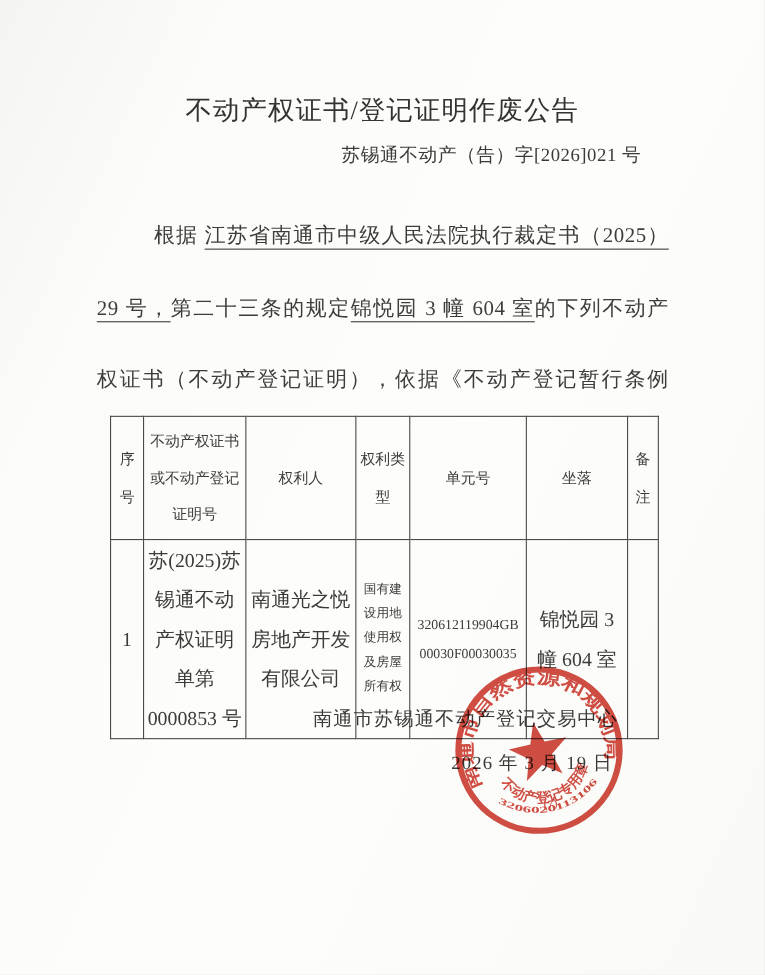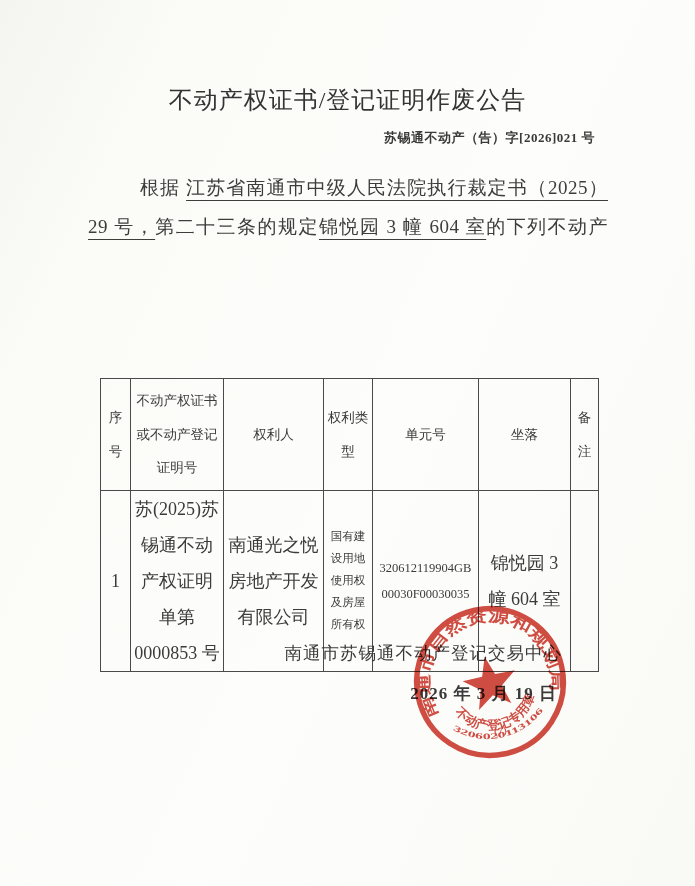--- a/index.html
+++ b/index.html
@@ -14,31 +14,32 @@
     background:linear-gradient(115deg,#f4f4f0 0%,#fbfbf8 18%,#fdfdfb 55%,#f9f9f6 100%);
     color:#3c3c3c;
     overflow:hidden;
   }
   .title{
     position:absolute;top:84px;left:0;width:100%;
     margin:0;text-align:center;
     font-size:24px;font-weight:400;letter-spacing:1px;color:#333;
   }
   .doc-no{
-    position:absolute;top:129px;right:100px;
-    font-size:13px;letter-spacing:0.5px;color:#3a3a3a;font-weight:bold;
+    position:absolute;top:129px;right:112px;
+    font-size:17px;letter-spacing:0.5px;color:#3a3a3a;
   }
   .body-text{
     position:absolute;top:169px;left:88px;width:520px;
     font-size:19px;color:#3d3d3d;
   }
   .bline{
     height:38.5px;line-height:38.5px;
     letter-spacing:0.5px;
     white-space:nowrap;
+    margin-top:27px;
   }
   .jl{white-space:normal;text-align:justify;text-align-last:justify;}
   .indent{padding-left:52px;width:468px;}
   .u{
     text-decoration:underline;
     text-underline-offset:6px;
     text-decoration-thickness:1px;
   }
   table.cert{
     position:absolute;top:378px;left:100px;
@@ -56,21 +57,21 @@
   tr.brow{height:113px;}
   tr.brow td{font-size:18px;line-height:2.0;}
   td.cell-right-type{font-size:11.5px !important;line-height:1.9 !important;}
   td.cell-unit{font-size:12.5px !important;line-height:2.1 !important;word-break:break-all;padding:0 4px !important;}
   .issuer{
     position:absolute;top:641px;right:133px;
     font-size:17.5px;letter-spacing:1px;color:#3a3a3a;
   }
   .date{
     position:absolute;top:682px;right:138px;
-    font-size:17px;letter-spacing:1px;color:#3a3a3a;font-weight:bold;
+    font-size:17px;letter-spacing:1px;color:#3a3a3a;
   }
   .seal{
     position:absolute;top:604px;left:412px;
     width:156px;height:156px;
     transform:rotate(-12deg);
     mix-blend-mode:multiply;
     opacity:0.88;
   }
 </style>
 </head>
@@ -78,20 +79,21 @@
 
 <div class="page">
 
   <h1 class="title">不动产权证书/登记证明作废公告</h1>
 
   <div class="doc-no">苏锡通不动产（告）字[2026]021 号</div>
 
   <div class="body-text">
     <div class="bline jl indent"><span>根据 </span><span class="u">江苏省南通市中级人民法院执行裁定书（2025）</span></div>
     <div class="bline jl"><span class="u">29 号，</span><span>第二十三条的规定</span><span class="u">锦悦园 3 幢 604 室</span><span>的下列不动产</span></div>
+    <div class="bline jl"><span>权证书（不动产登记证明），依据《不动产登记暂行条例</span></div>
   </div>
 
   <table class="cert">
     <colgroup>
       <col style="width:30px">
         <col style="width:93px">
         <col style="width:100px">
         <col style="width:49px">
         <col style="width:106px">
         <col style="width:92px">

